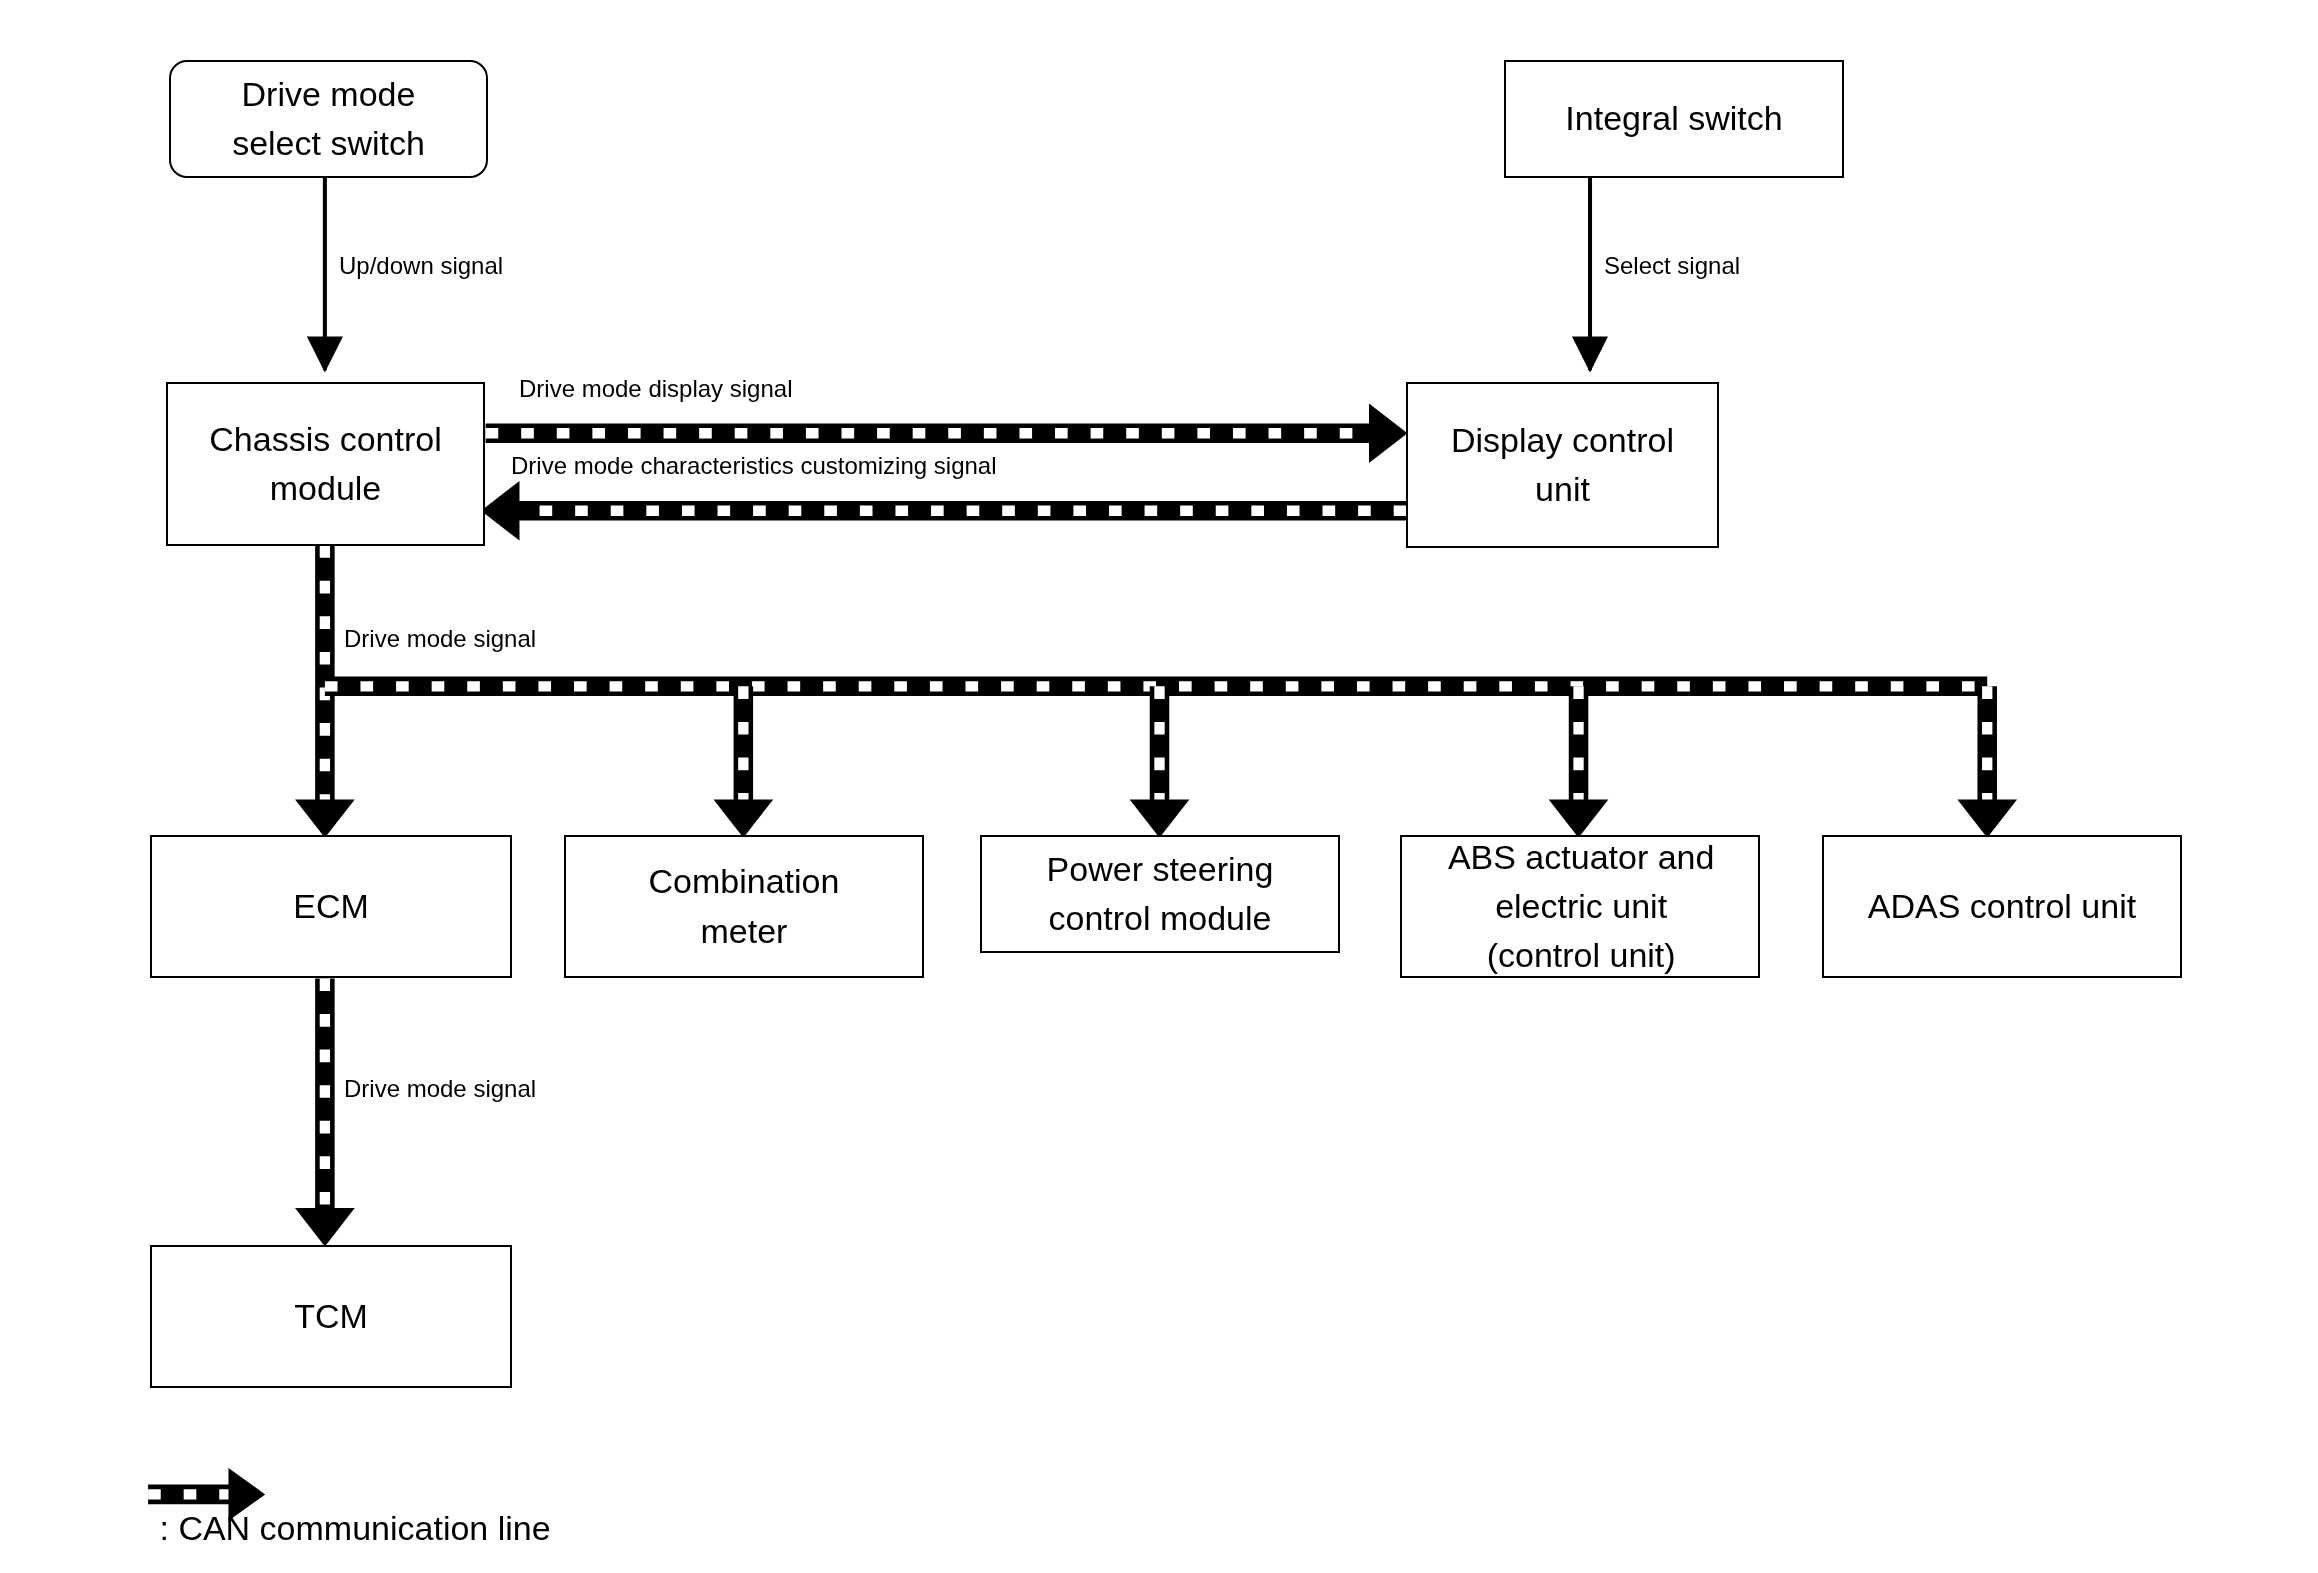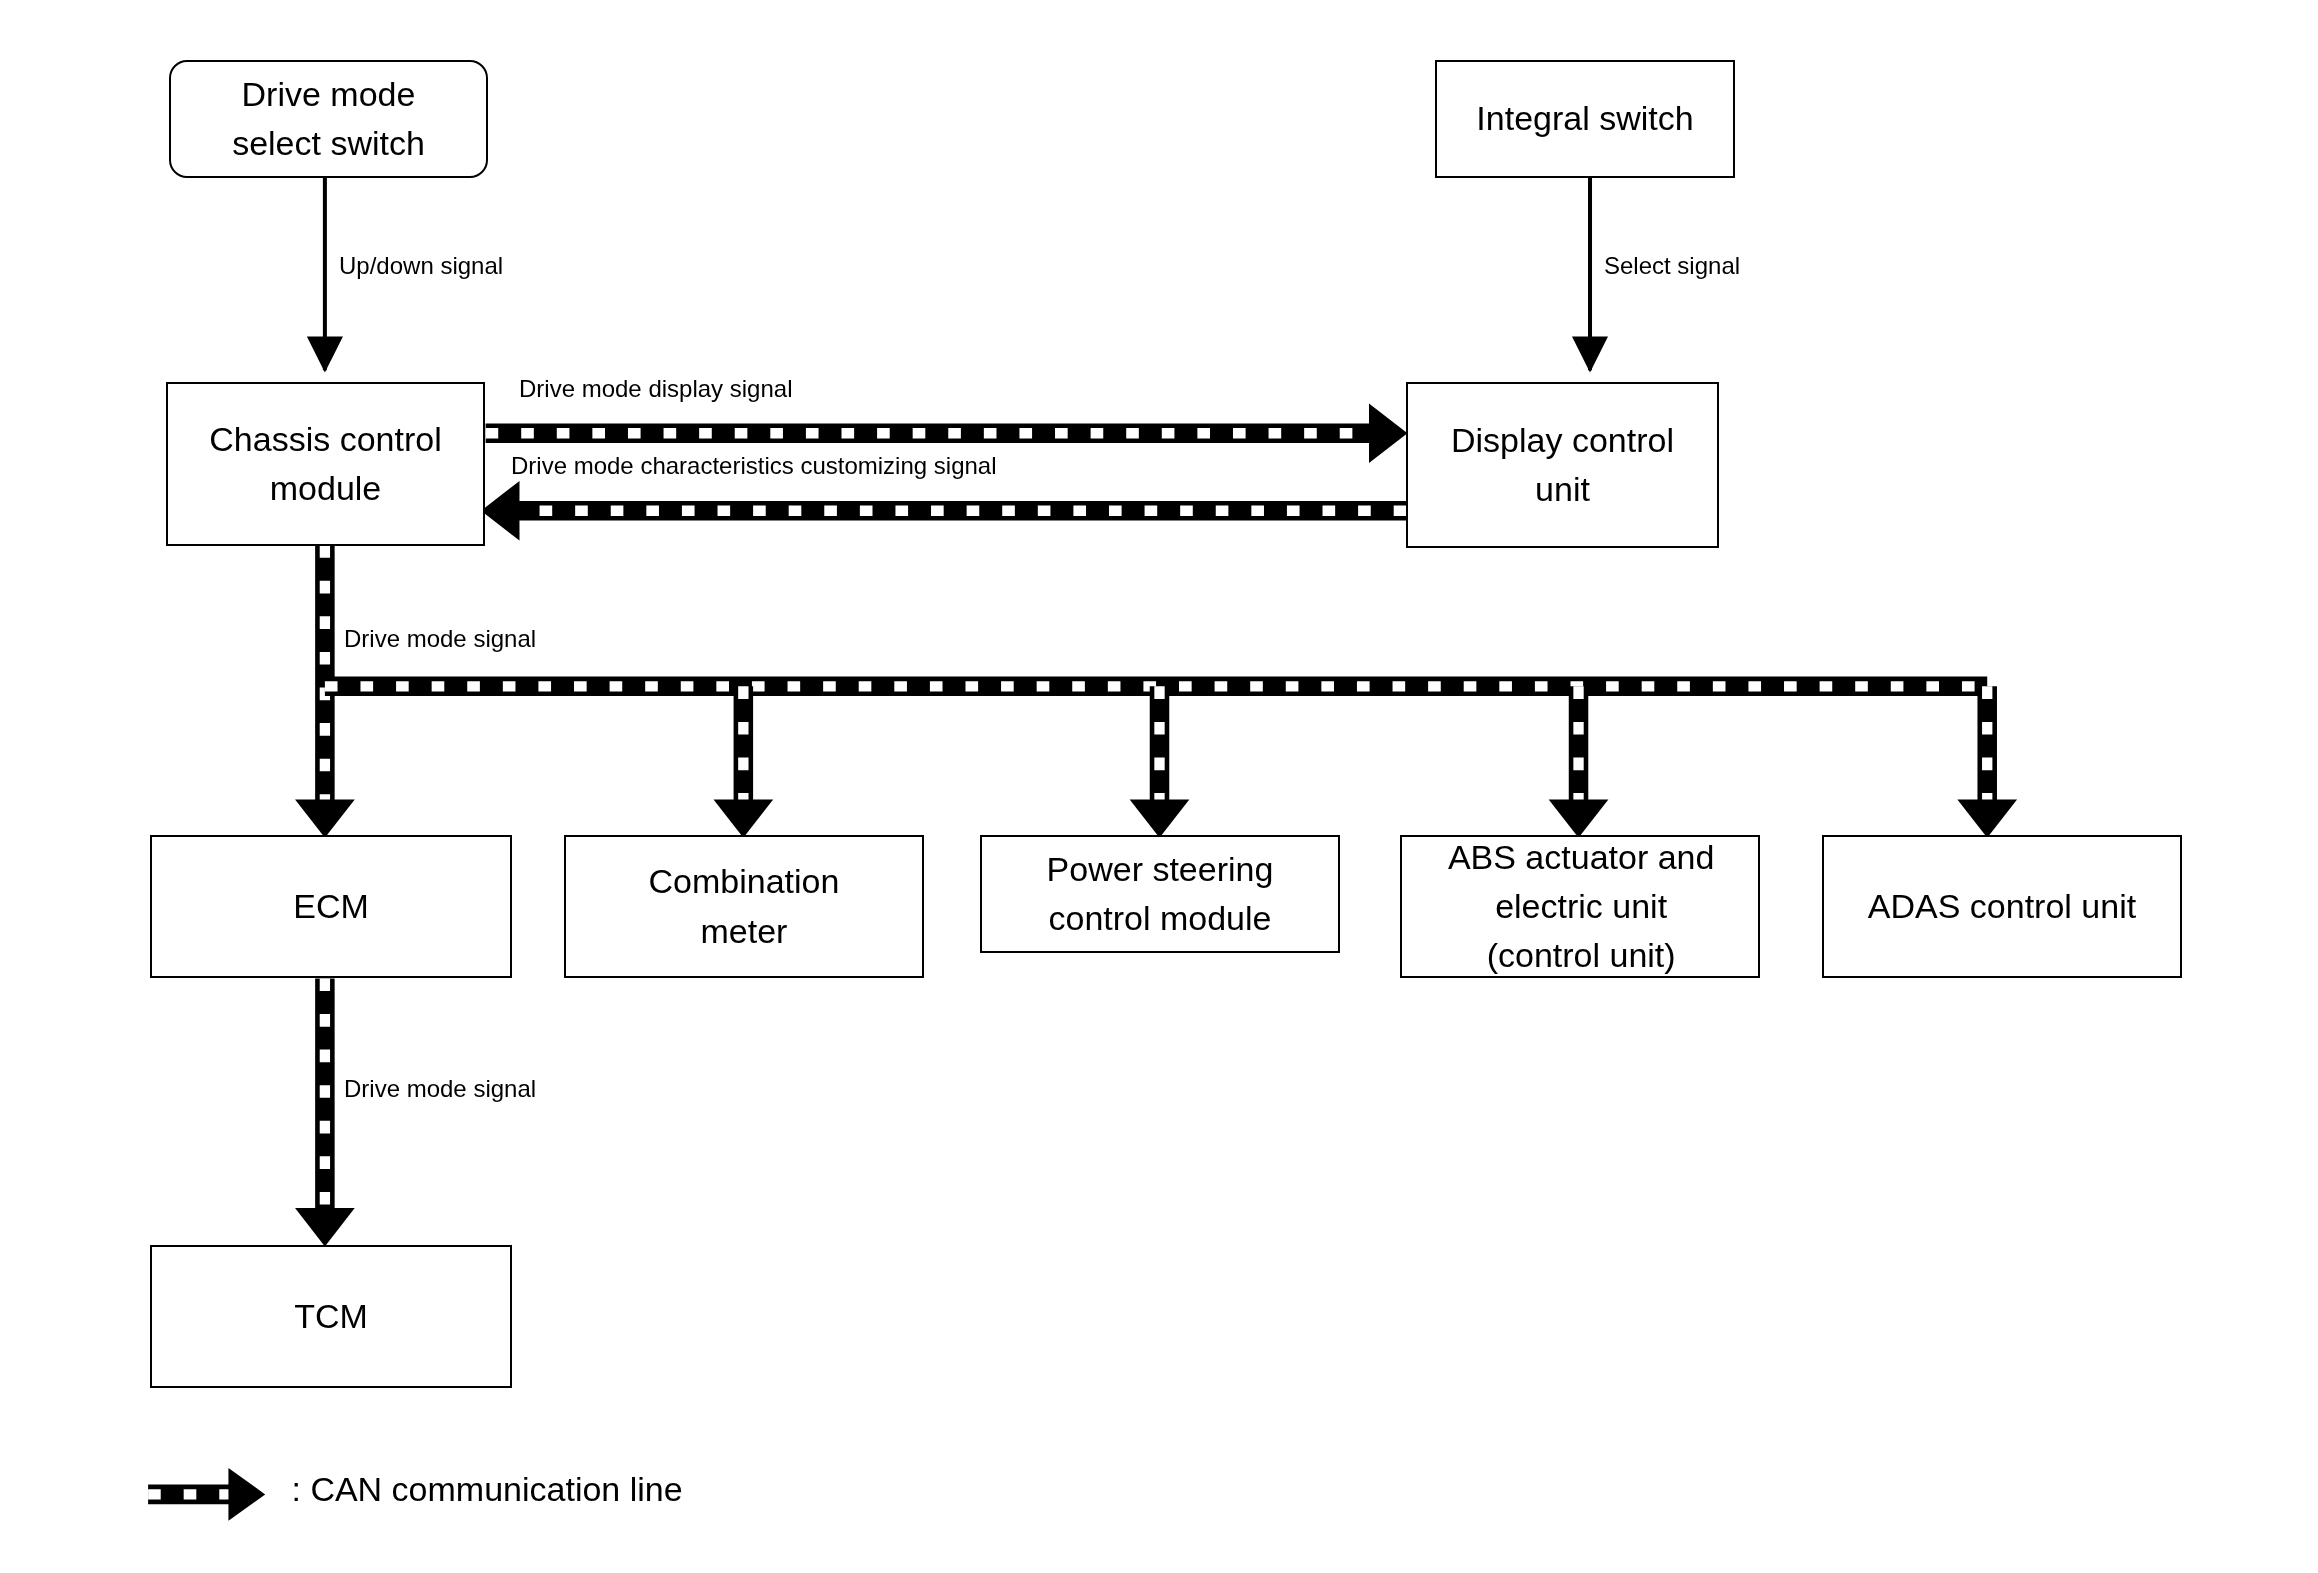--- a/index.html
+++ b/index.html
@@ -49,20 +49,21 @@
     width: 2319px;
     height: 1573px;
     z-index: 2;
     overflow: visible;
   }
   .legend {
     position: absolute;
     display: flex;
     align-items: center;
     z-index: 6;
+    flex-direction: column;
   }
   .legend-text {
     font-size: 34px;
     white-space: nowrap;
     margin-left: 11.5px;
   }
   .legend-swatch {
     position: relative;
     width: 132px;
     height: 40px;
@@ -145,21 +146,21 @@
       <line x1="258" y1="2604" x2="408" y2="2604" stroke="#ffffff" stroke-width="18" stroke-dasharray="22 40"></line>
       <path d="M398,2558 L462,2604 L398,2650 Z" fill="#000000"></path>
     </g>
   </svg>
 
   <div class="node" style="left:169px; top:60px; width:319px; height:118px;border-radius:18px;">
     <span>Drive mode
 select switch</span>
   </div>
 
-  <div class="node" style="left:1435px; top:60px; width:300px; height:118px;">
+  <div class="node" style="left:1504px; top:60px; width:340px; height:118px;">
     <span>Integral switch</span>
   </div>
 
   <div class="node" style="left:166px; top:382px; width:319px; height:164px;">
     <span>Chassis control
 module</span>
   </div>
 
   <div class="node" style="left:1406px; top:382px; width:313px; height:166px;">
     <span>Display control

